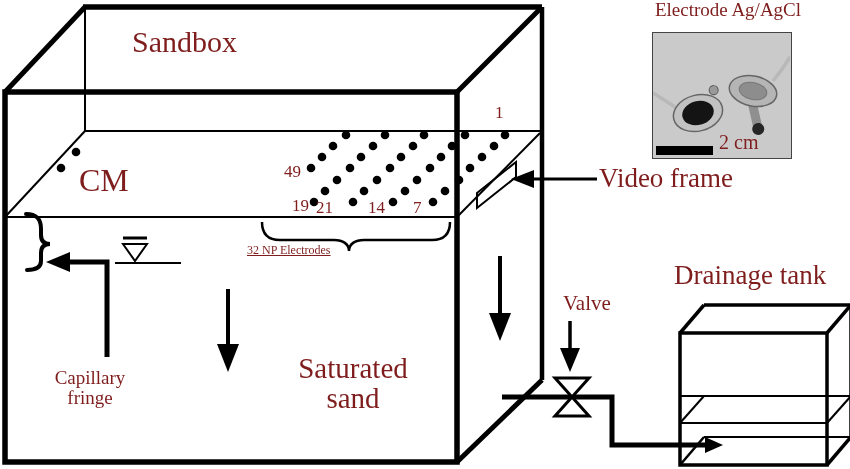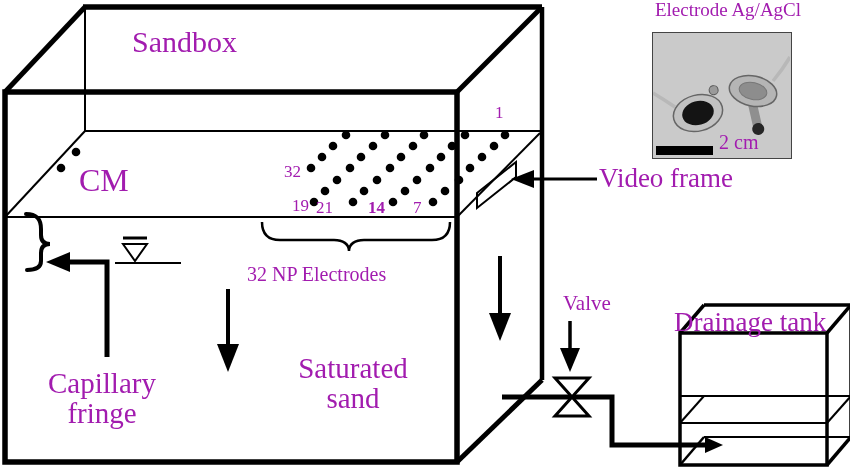--- a/index.html
+++ b/index.html
@@ -1,19 +1,19 @@
 <!DOCTYPE html>
 <html><head>
 <meta charset="utf-8">
 <style>
   html,body{margin:0;padding:0;background:#fff;}
   .stage{position:relative;width:850px;height:469px;background:#ffffff;overflow:hidden;
          font-family:"Liberation Serif","DejaVu Serif",serif;}
   .stage svg{position:absolute;left:0;top:0;}
-  .lbl{position:absolute;color:#a21caf;line-height:1.05;white-space:pre-line;}
+  .lbl{position:absolute;color:#7f1d1d;line-height:1.05;white-space:pre-line;}
   .center{text-align:center;}
   .photo{position:absolute;left:652px;top:32px;width:140px;height:127px;
          background:#cacaca;border:1.5px solid #444;box-sizing:border-box;padding-left:38px;}
   .photo svg{position:absolute;left:0;top:0;}
   .num{font-size:17px;}
 </style>
 </head>
 <body>
 
 <div class="stage">
@@ -136,42 +136,42 @@
       <line x1="680" y1="396" x2="851" y2="396"></line>
       <line x1="680" y1="423" x2="704" y2="396"></line>
       <line x1="827" y1="423" x2="851" y2="396"></line>
     </g>
   </svg>
 
   <div class="lbl" style="left:132px;top:26px;font-size:30px;font-family:Liberation Serif, serif;">Sandbox</div>
 
   <div class="lbl" style="left:79px;top:164px;font-size:32px;">CM</div>
 
-  <div class="lbl" style="left:247px;top:264px;font-size:20px;">32 NP Electrodes</div>
+  <div class="lbl" style="left:247px;top:244px;font-size:12px;text-decoration:underline;">32 NP Electrodes</div>
 
-  <div class="lbl center" style="left:28px;top:368px;width:148px;font-size:29px;">Capillary
+  <div class="lbl center" style="left:16px;top:368px;width:148px;font-size:19px;">Capillary
 fringe</div>
 
   <div class="lbl center" style="left:283px;top:353px;width:140px;font-size:29px;">Saturated
 sand</div>
 
   <div class="lbl" style="left:599px;top:164px;font-size:27px;">Video frame</div>
 
   <div class="lbl" style="left:563px;top:292px;font-size:21px;">Valve</div>
 
-  <div class="lbl" style="left:674px;top:261px;font-size:27px;margin-top:47px;">Drainage tank</div>
+  <div class="lbl" style="left:674px;top:261px;font-size:27px;">Drainage tank</div>
 
   <div class="lbl center" style="left:632px;top:0px;width:192px;font-size:19px;">Electrode Ag/AgCl</div>
 
   <div id="numbers-layer">
       <span class="lbl num" style="left: 495px; top: 104px;">1</span>
-      <span class="lbl num" style="left: 284px; top: 163px;">32</span>
+      <span class="lbl num" style="left: 284px; top: 163px;">49</span>
       <span class="lbl num" style="left: 292px; top: 197px;">19</span>
       <span class="lbl num" style="left: 316px; top: 199px;">21</span>
-      <span class="lbl num" style="left: 368px; top: 199px; font-weight: bold;">14</span>
+      <span class="lbl num" style="left: 368px; top: 199px;">14</span>
       <span class="lbl num" style="left: 413px; top: 199px;">7</span>
     </div>
 
   <div class="photo">
     <svg width="137" height="124" viewBox="0 0 137 124">
       <path d="M22,74 Q10,66 0,60" stroke="#b8b8b8" stroke-width="3.5" fill="none"></path>
       <path d="M120,48 Q130,36 137,24" stroke="#b8b8b8" stroke-width="3.5" fill="none"></path>
       <g transform="rotate(-15 45 80)">
         <ellipse cx="45" cy="80" rx="25" ry="18" fill="#c2c2c2" stroke="#666" stroke-width="1.5"></ellipse>
         <ellipse cx="45" cy="80" rx="16" ry="12" fill="#141414"></ellipse>

